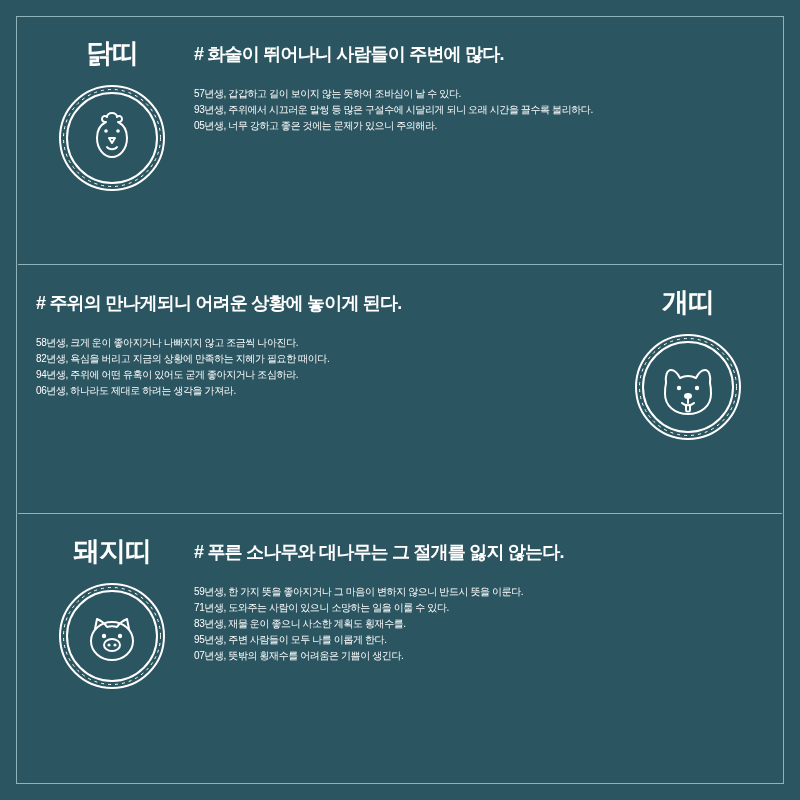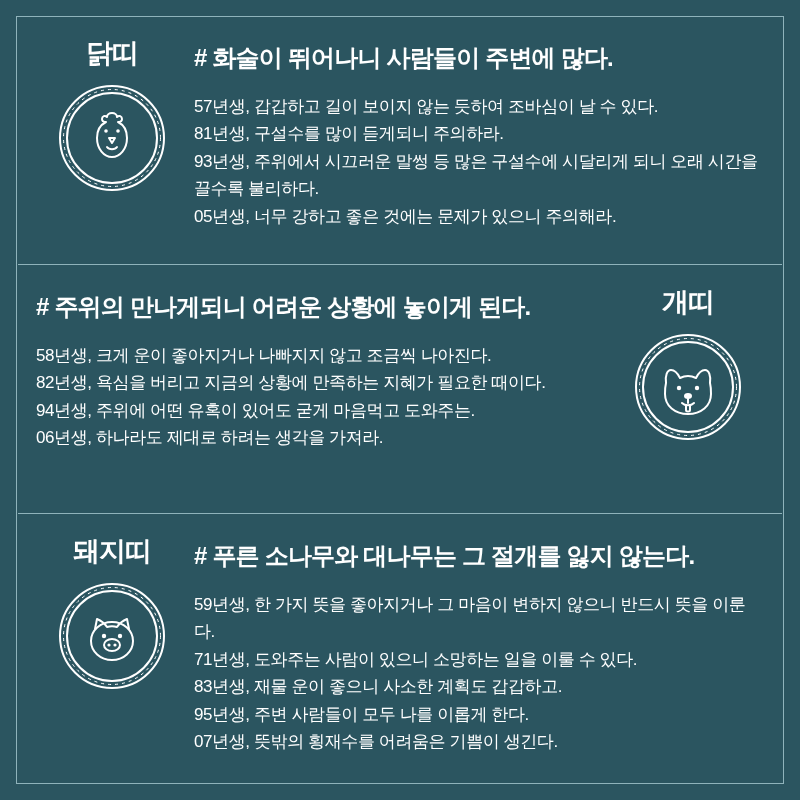--- a/index.html
+++ b/index.html
@@ -69,28 +69,28 @@
 
   .zodiac-name {
     font-size: 27px;
     font-weight: bold;
     letter-spacing: -1px;
     line-height: 1;
     margin-bottom: 14px;
     white-space: nowrap;
   }
   .headline {
-    font-size: 24px;
+    font-size: 18px;
     font-weight: bold;
     letter-spacing: -0.8px;
     margin: 0 0 20px 0;
     line-height: 1.2;
   }
   .lines {
-    font-size: 17px;
+    font-size: 10px;
     line-height: 1.62;
     letter-spacing: -0.4px;
   }
   .lines div {
     white-space: normal;
   }
 
   .medal {
     width: 110px;
     height: 110px;
@@ -118,36 +118,35 @@
           <circle cx="61" cy="48" r="1.8" fill="#ffffff"></circle>
           <path d="M52 55 l3 5 l3 -5 z" fill="none" stroke="#ffffff" stroke-width="2" stroke-linejoin="round"></path>
           <path d="M50 64 c2 3 8 3 10 0" fill="none" stroke="#ffffff" stroke-width="2" stroke-linecap="round"></path>
         </svg>
       </div>
     </div>
     <div class="text-col">
       <div class="headline"># 화술이 뛰어나니 사람들이 주변에 많다.</div>
       <div class="lines">
         <div>57년생, 갑갑하고 길이 보이지 않는 듯하여 조바심이 날 수 있다.</div>
-        <div>81년생, 구설수를 많이 듣게되니 주의하라.</div>
         <div>93년생, 주위에서 시끄러운 말썽 등 많은 구설수에 시달리게 되니 오래 시간을 끌수록 불리하다.</div>
         <div>05년생, 너무 강하고 좋은 것에는 문제가 있으니 주의해라.</div>
       </div>
     </div>
   </div>
 
   <div class="divider"></div>
 
   <div class="section sec-2">
     <div class="text-col left-align">
       <div class="headline"># 주위의 만나게되니 어려운 상황에 놓이게 된다.</div>
       <div class="lines">
         <div>58년생, 크게 운이 좋아지거나 나빠지지 않고 조금씩 나아진다.</div>
         <div>82년생, 욕심을 버리고 지금의 상황에 만족하는 지혜가 필요한 때이다.</div>
-        <div>94년생, 주위에 어떤 유혹이 있어도 굳게 마음먹고 도와주는.</div>
+        <div>94년생, 주위에 어떤 유혹이 있어도 굳게 좋아지거나 조심하라.</div>
         <div>06년생, 하나라도 제대로 하려는 생각을 가져라.</div>
       </div>
     </div>
     <div class="emblem-col right">
       <div class="zodiac-name">개띠</div>
       <div class="medal">
         <svg width="110" height="110" viewBox="0 0 110 110">
           <circle cx="55" cy="55" r="52" fill="none" stroke="#ffffff" stroke-width="2"></circle>
           <circle cx="55" cy="55" r="45" fill="none" stroke="#ffffff" stroke-width="2"></circle>
           <circle cx="55" cy="55" r="48.5" fill="none" stroke="#ffffff" stroke-width="1" stroke-dasharray="3 4"></circle>
@@ -183,19 +182,19 @@
           <circle cx="52" cy="64" r="1.6" fill="#ffffff"></circle>
           <circle cx="58" cy="64" r="1.6" fill="#ffffff"></circle>
         </svg>
       </div>
     </div>
     <div class="text-col">
       <div class="headline"># 푸른 소나무와 대나무는 그 절개를 잃지 않는다.</div>
       <div class="lines">
         <div>59년생, 한 가지 뜻을 좋아지거나 그 마음이 변하지 않으니 반드시 뜻을 이룬다.</div>
         <div>71년생, 도와주는 사람이 있으니 소망하는 일을 이룰 수 있다.</div>
-        <div>83년생, 재물 운이 좋으니 사소한 계획도 갑갑하고.</div>
+        <div>83년생, 재물 운이 좋으니 사소한 계획도 횡재수를.</div>
         <div>95년생, 주변 사람들이 모두 나를 이롭게 한다.</div>
         <div>07년생, 뜻밖의 횡재수를 어려움은 기쁨이 생긴다.</div>
       </div>
     </div>
   </div>
 </div>
 
 </body></html>

